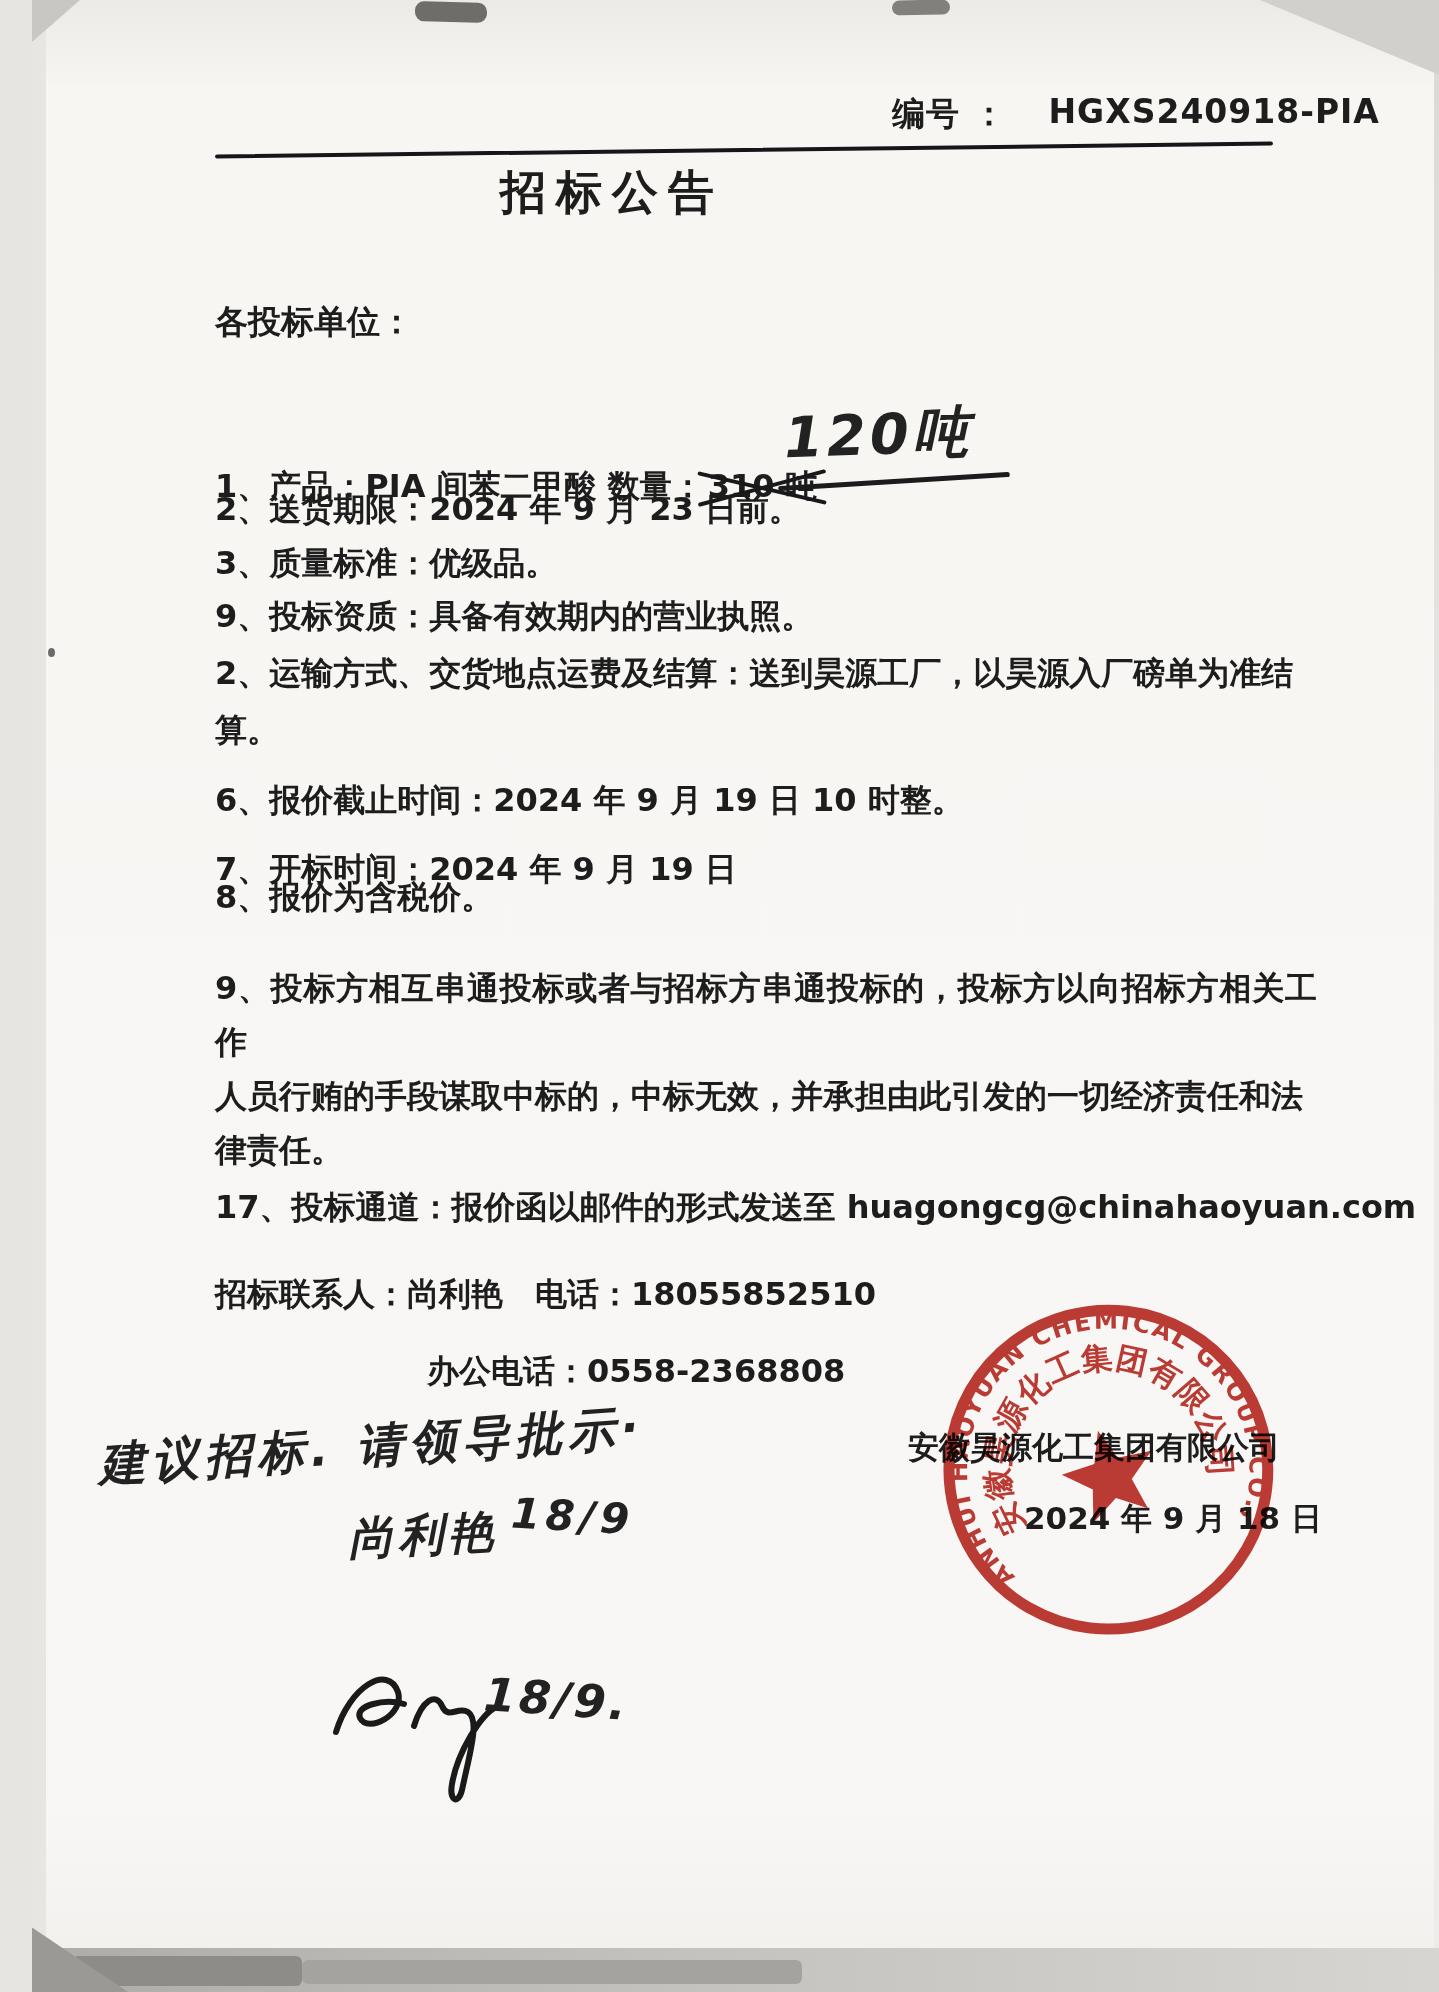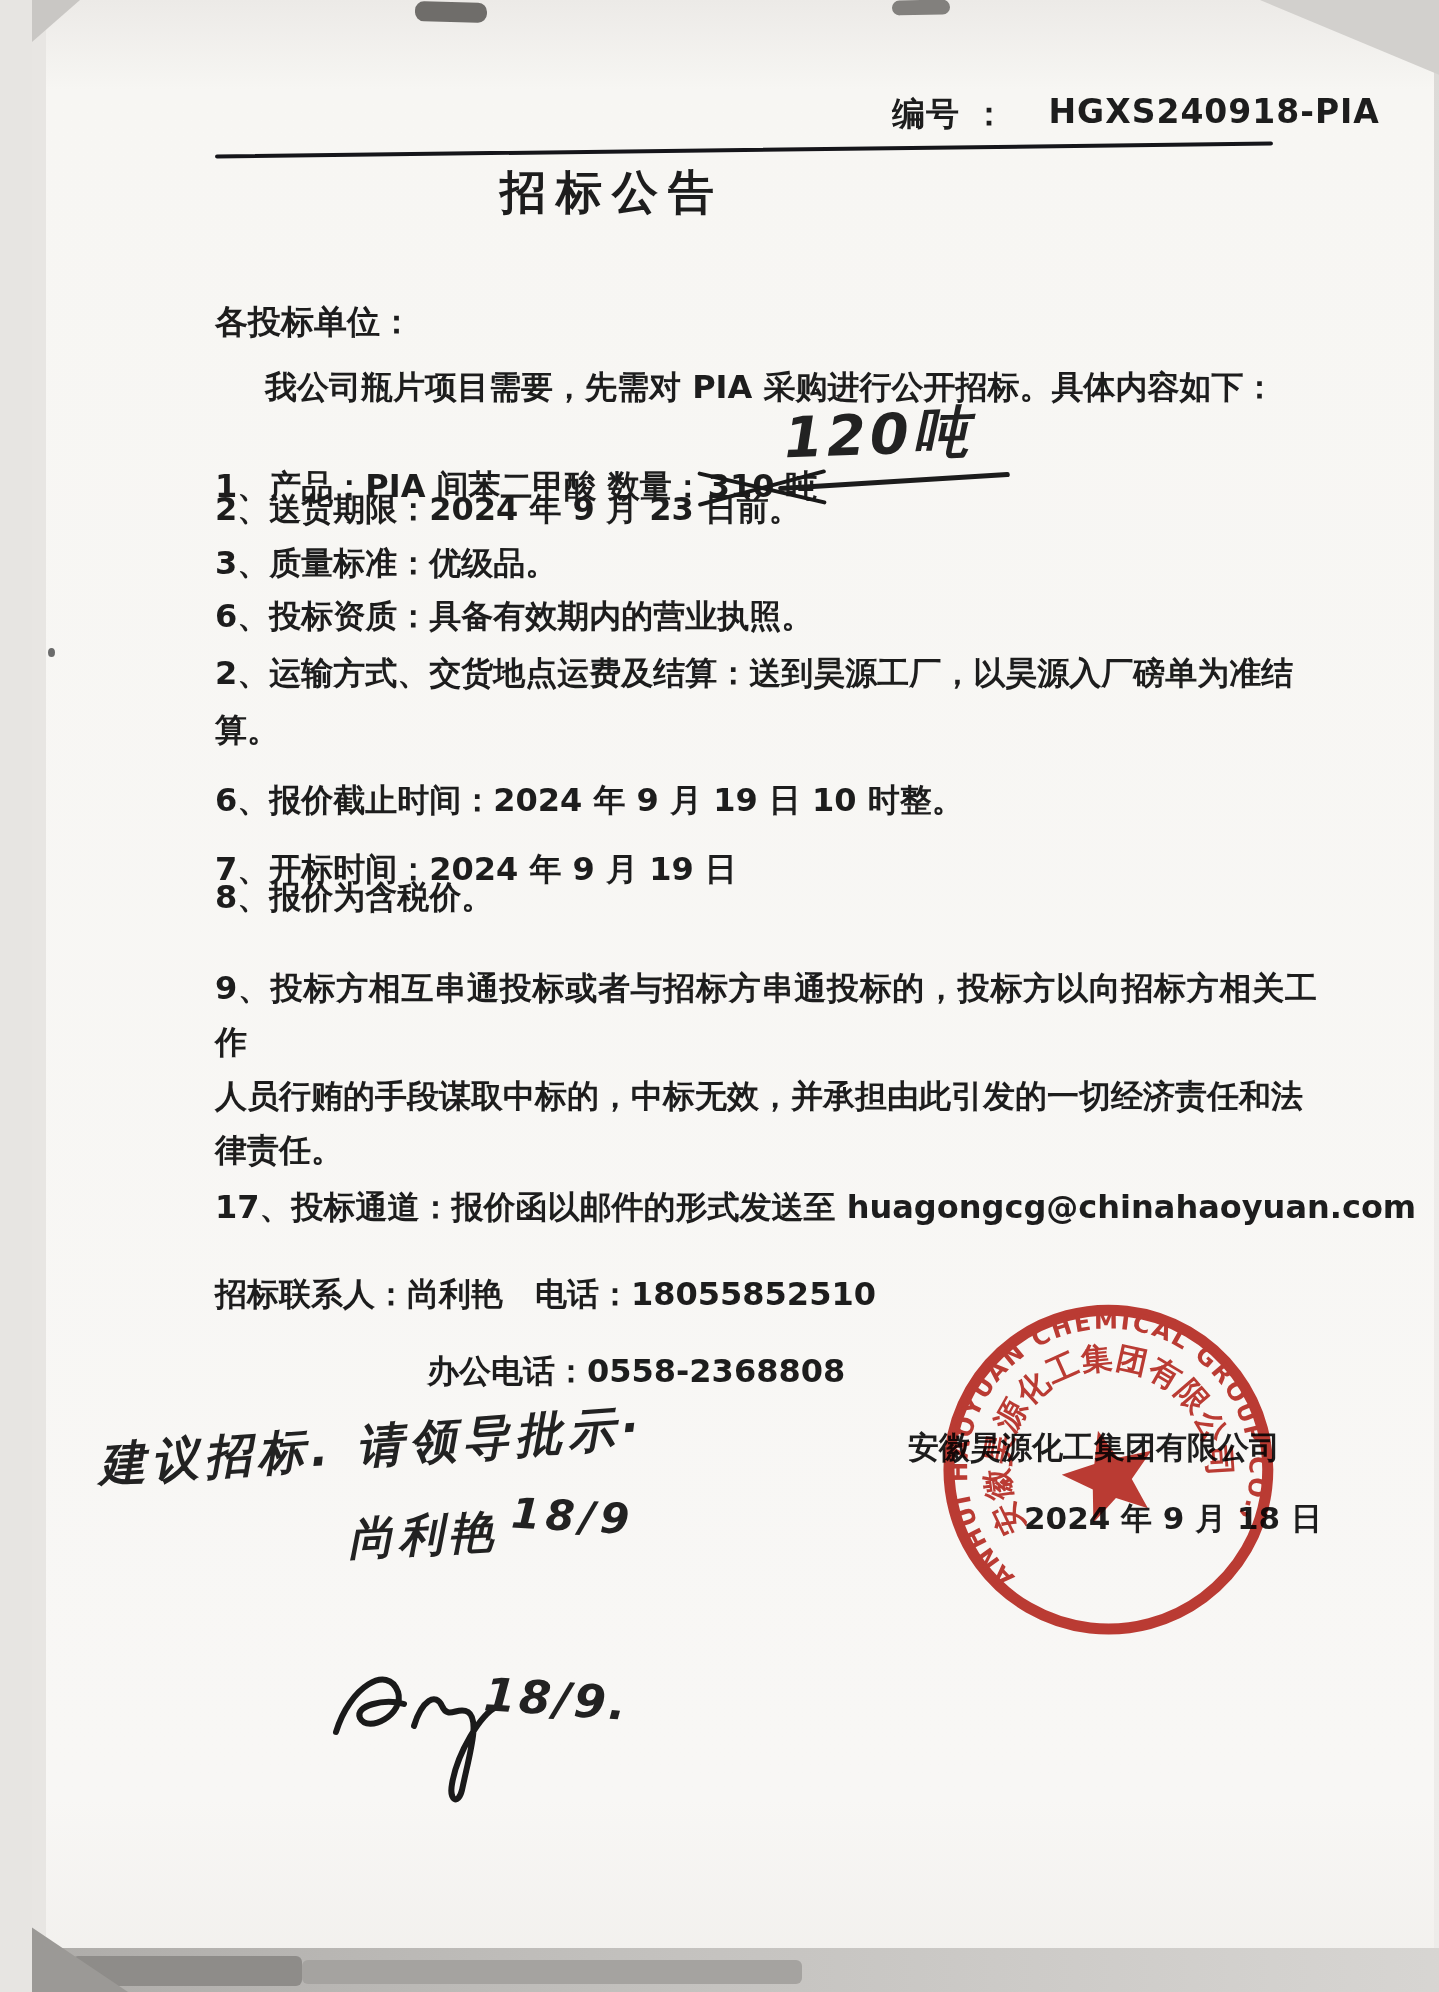--- a/index.html
+++ b/index.html
@@ -98,31 +98,30 @@
 
   <div class="ref-line">
     <span>编号 ：</span>
     <span>HGXS240918-PIA</span>
   </div>
   <div class="ref-underline"></div>
 
   <h1 class="doc-title" style="margin:0;">招标公告</h1>
 
   <div class="salutation">各投标单位：</div>
-  <div class="intro">我公司瓶片项目需要，先需对 PIA 采购进行公开招标。具体内容如下：</div>
 
   <div class="item i1">
     <span>1、产品：PIA 间苯二甲酸 数量：</span><span class="struck">310 吨</span>
   </div>
   <div class="hw hw-qty">120吨</div>
   <div class="hw-qty-underline"></div>
 
   <div class="item i2">2、送货期限：2024 年 9 月 23 日前。</div>
   <div class="item i3">3、质量标准：优级品。</div>
-  <div class="item i4">6、投标资质：具备有效期内的营业执照。</div>
+  <div class="item i4">9、投标资质：具备有效期内的营业执照。</div>
   <div class="item i5">2、运输方式、交货地点运费及结算：送到昊源工厂，以昊源入厂磅单为准结
 算。</div>
   <div class="item i6">6、报价截止时间：2024 年 9 月 19 日 10 时整。</div>
   <div class="item i7">7、开标时间：2024 年 9 月 19 日</div>
   <div class="item i8">8、报价为含税价。</div>
   <div class="item i9">9、投标方相互串通投标或者与招标方串通投标的，投标方以向招标方相关工作
 人员行贿的手段谋取中标的，中标无效，并承担由此引发的一切经济责任和法
 律责任。</div>
   <div class="item i10">17、投标通道：报价函以邮件的形式发送至 huagongcg@chinahaoyuan.com</div>
 

